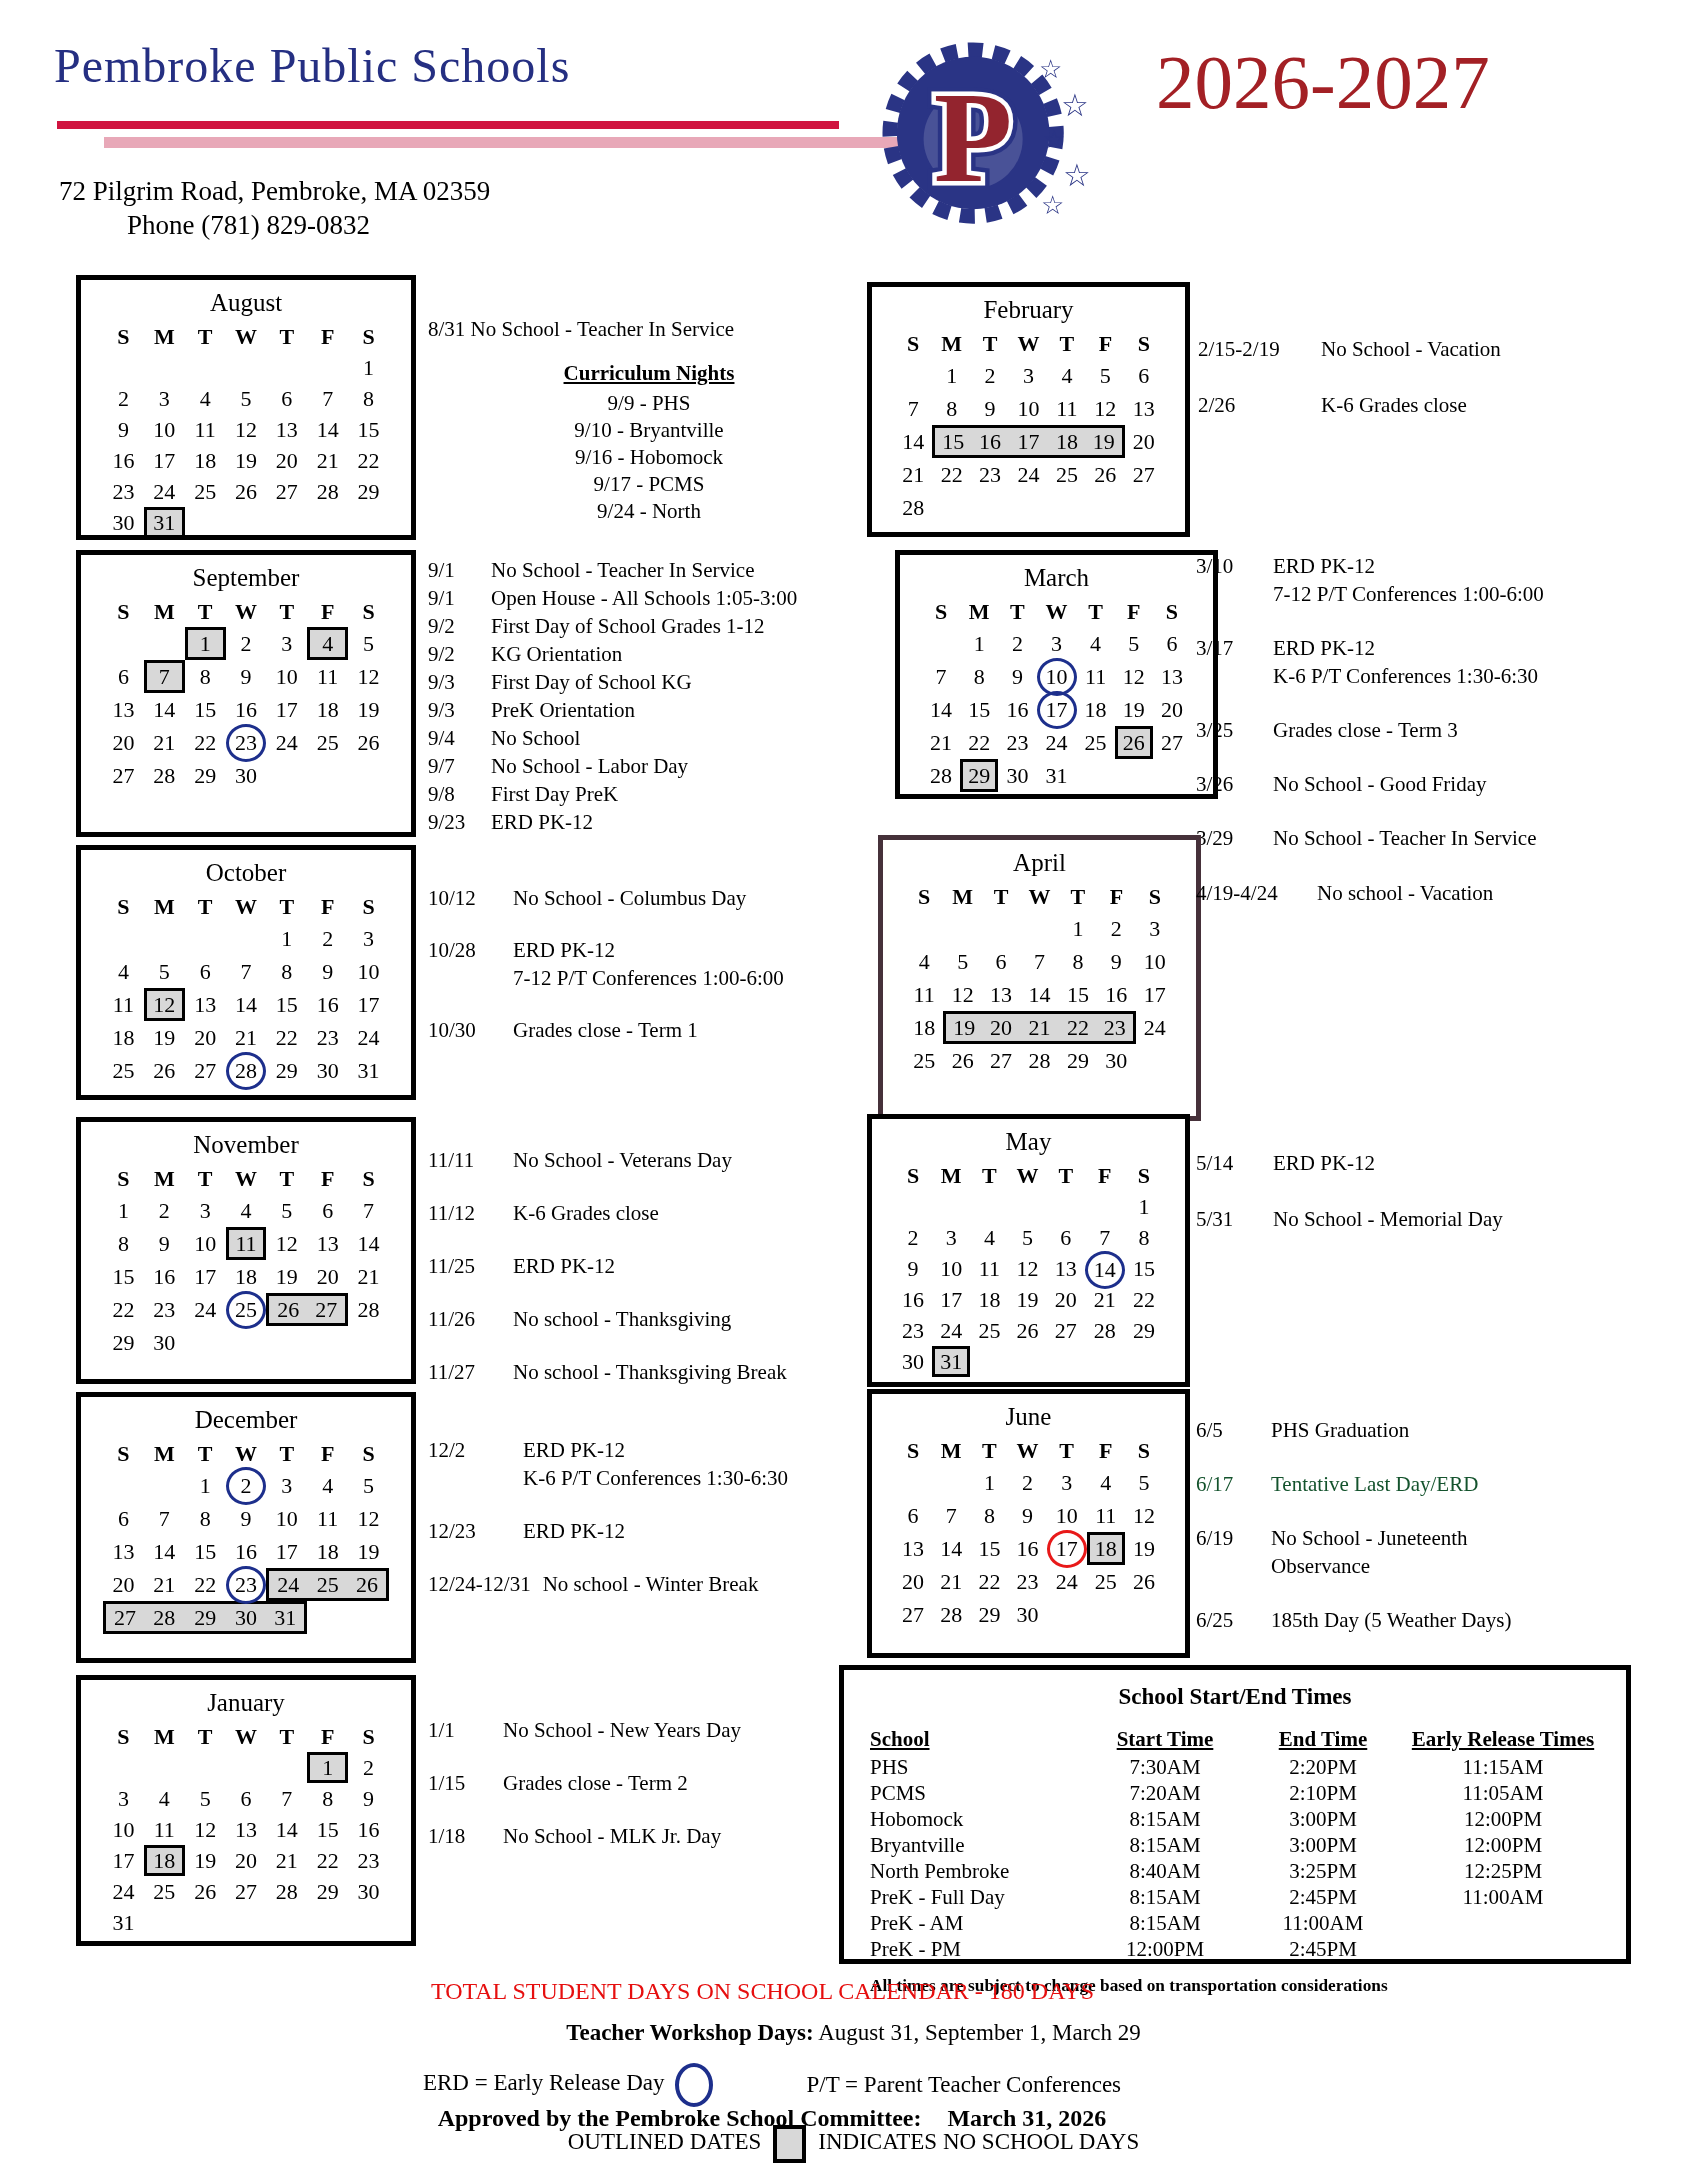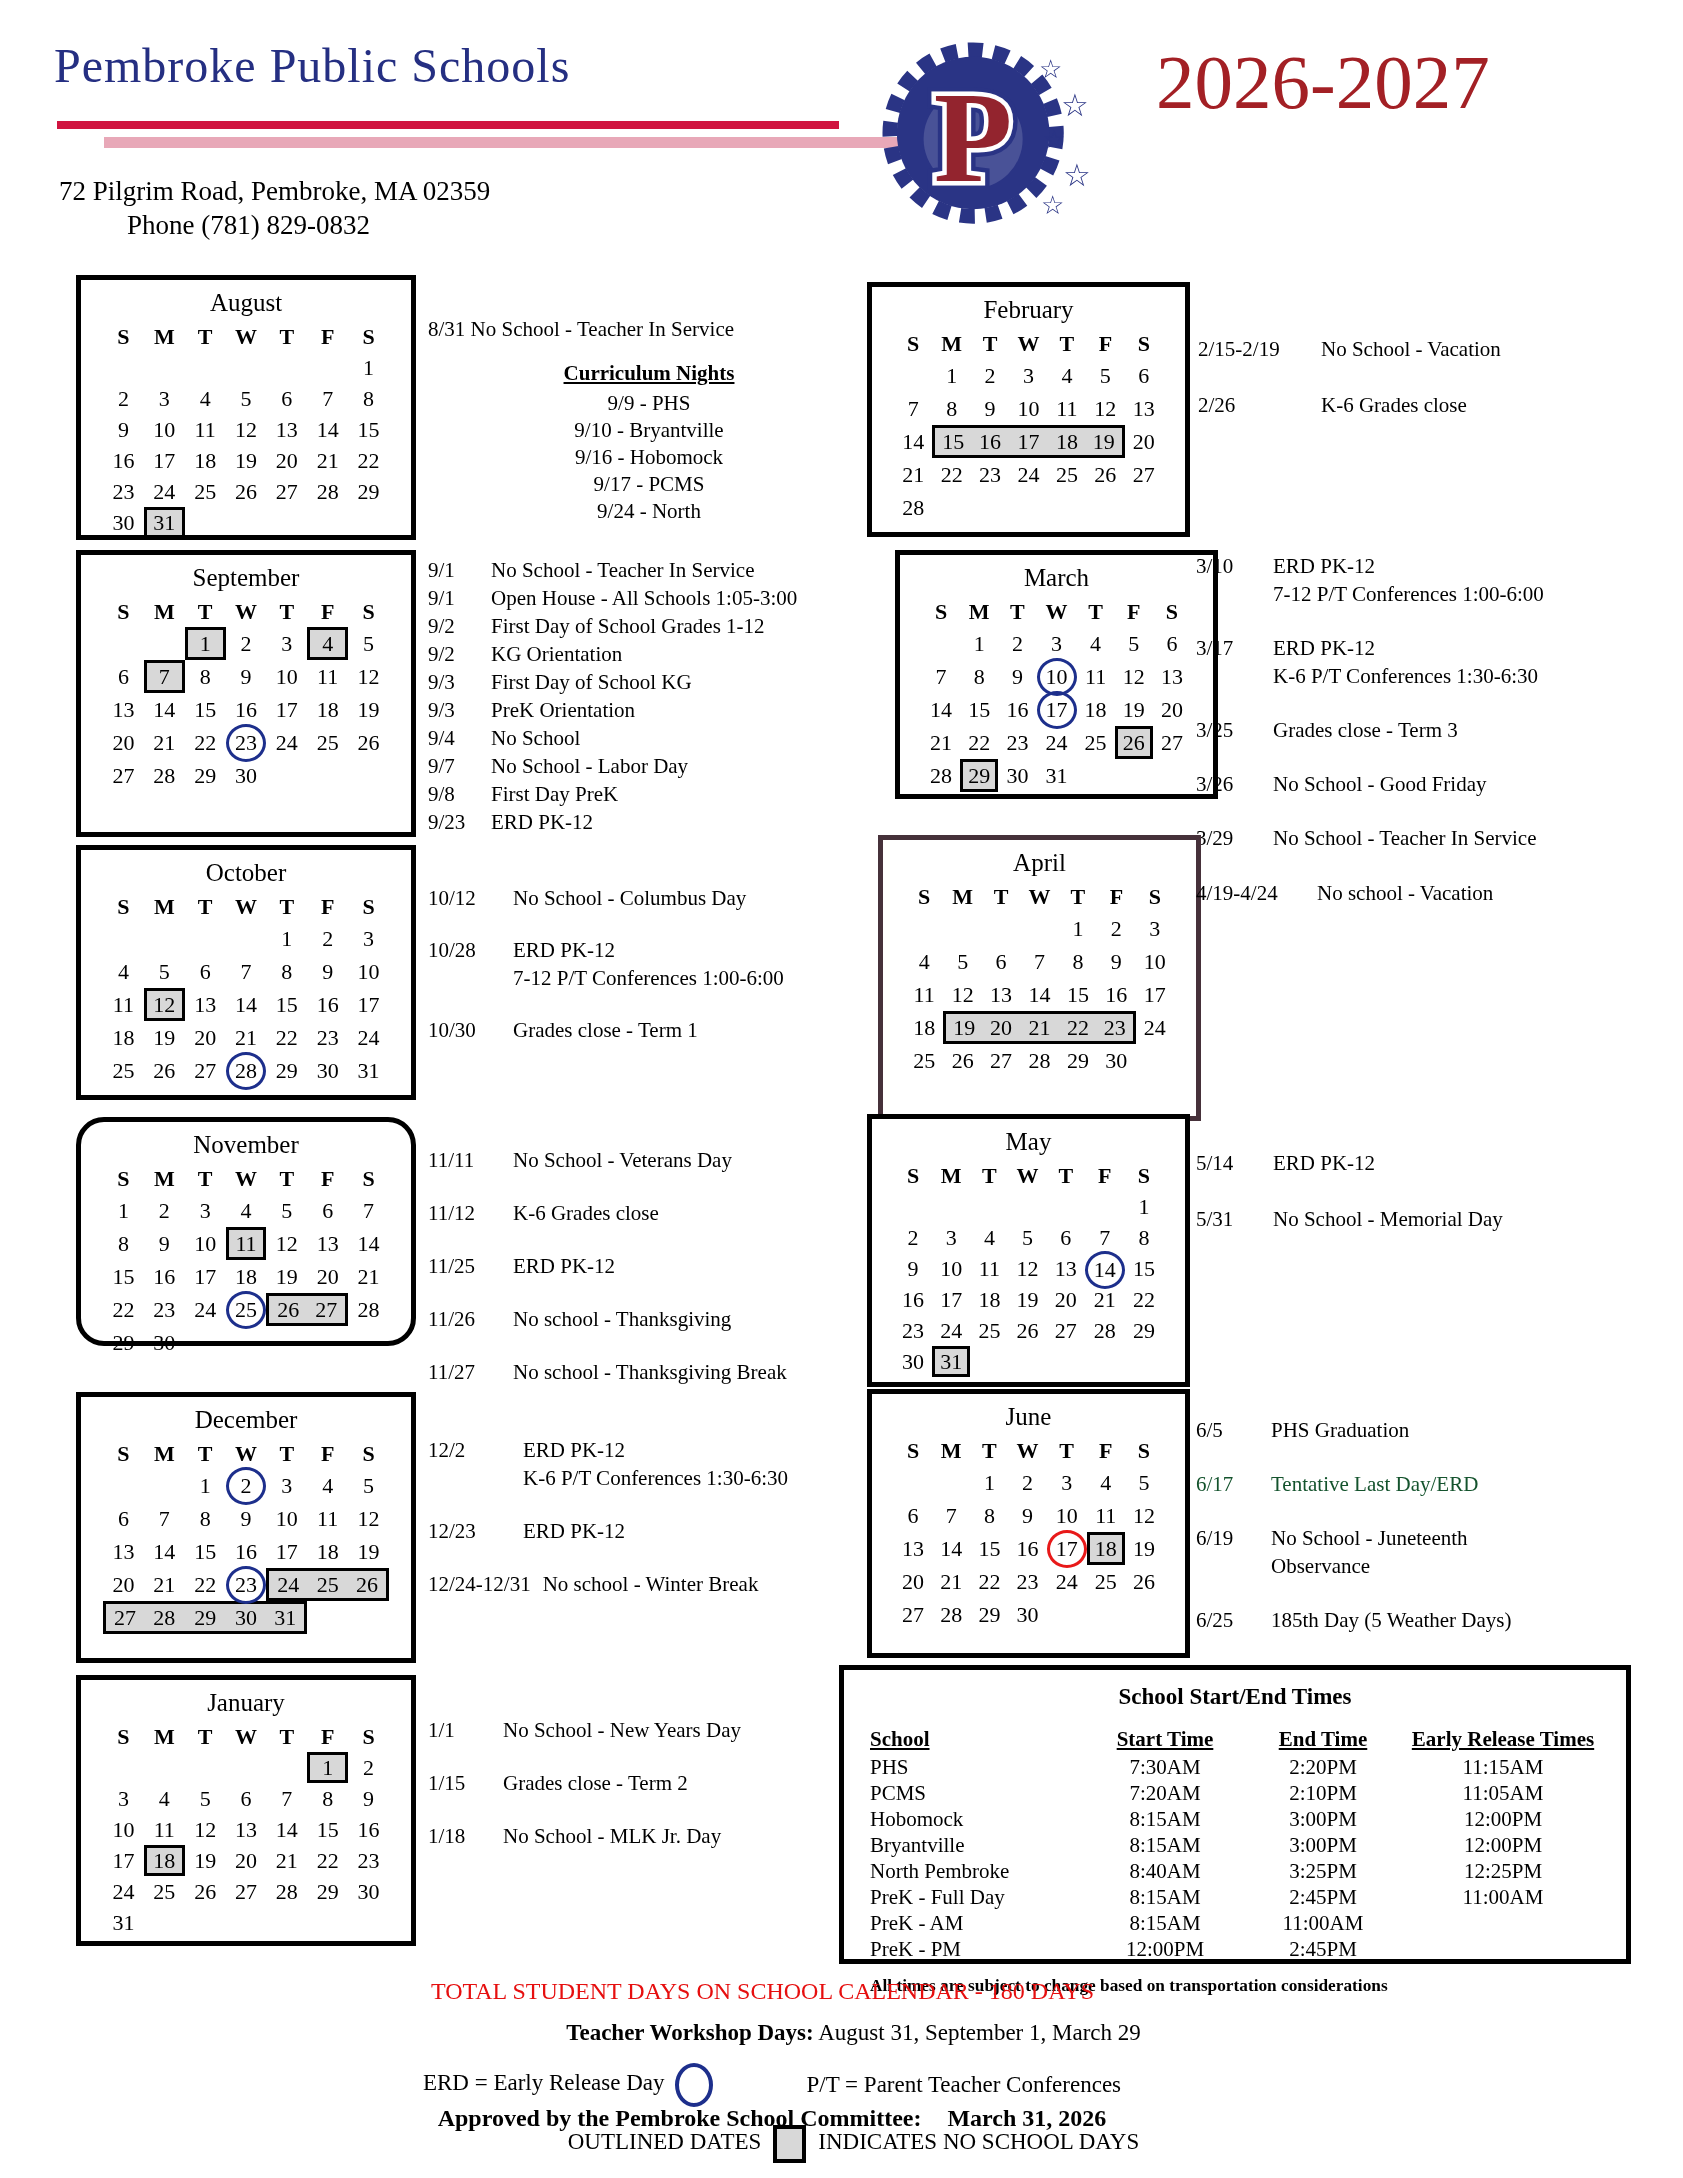--- a/index.html
+++ b/index.html
@@ -292,21 +292,21 @@
         </div>
         <div class="note">
           <span class="nd">10/28</span>
           <span class="nt">ERD PK-12<br>7-12 P/T Conferences 1:00-6:00</span>
         </div>
         <div class="note">
           <span class="nd">10/30</span>
           <span class="nt">Grades close - Term 1</span>
         </div>
       </div>
-      <div class="month" style="left: 76px; top: 1117px; width: 340px; height: 229px; border-radius: 28px; --rh: 33px;">
+      <div class="month" style="left: 76px; top: 1117px; width: 340px; height: 267px; --rh: 33px;">
         <div class="mtitle">November</div>
         <div class="mgrid">
           <div class="dowcell">S</div>
           <div class="dowcell">M</div>
           <div class="dowcell">T</div>
           <div class="dowcell">W</div>
           <div class="dowcell">T</div>
           <div class="dowcell">F</div>
           <div class="dowcell">S</div>
           <div class="cell">1</div>

